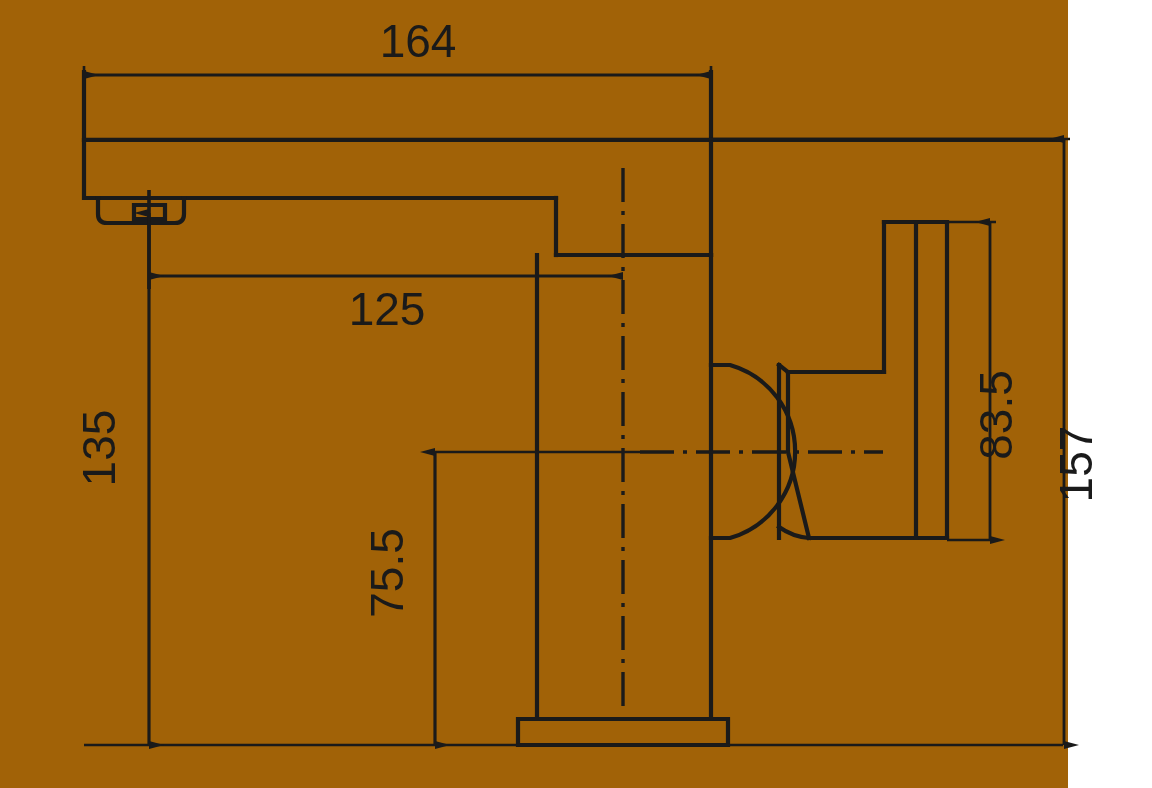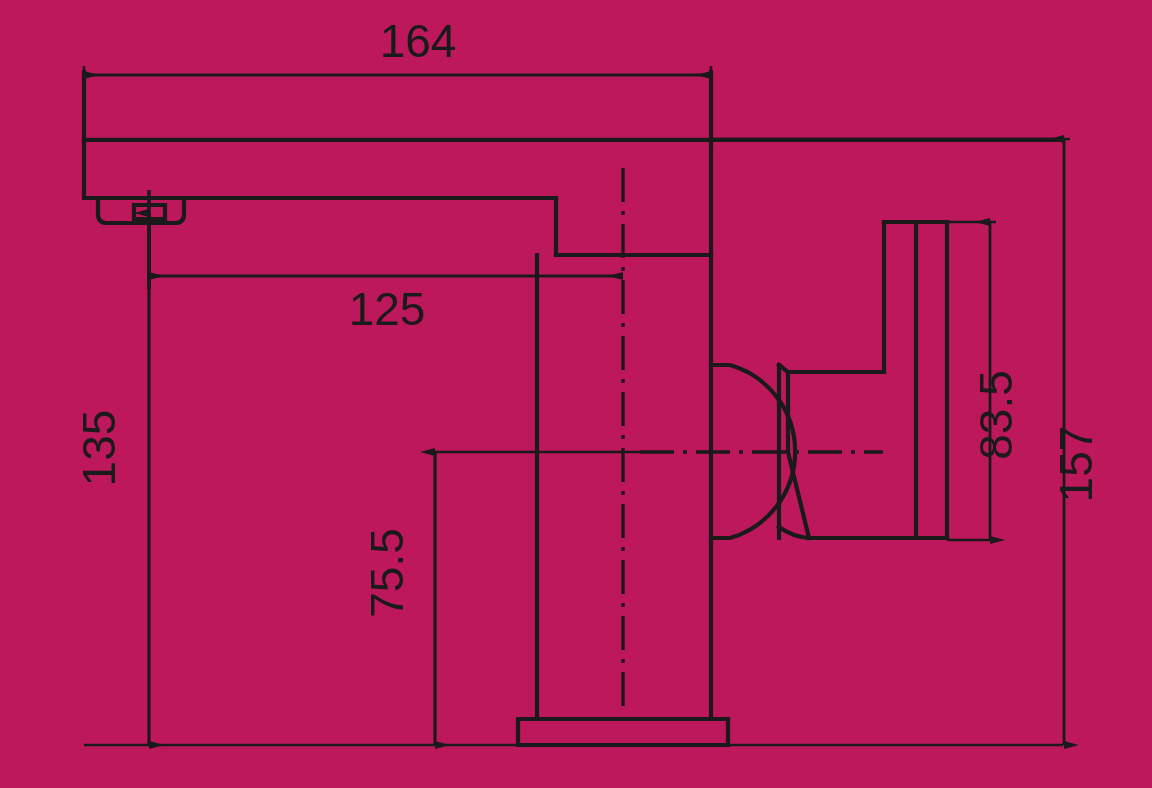--- a/index.html
+++ b/index.html
@@ -8,23 +8,23 @@
     background: #ffffff;
   }
   body {
     width: 1152px;
     height: 788px;
     font-family: "Liberation Sans", sans-serif;
     overflow: hidden;
   }
   #drawing-root {
     position: relative;
-    width: 1152px;
+    width: 1068px;
     height: 788px;
-    background: #be185d;
+    background: #a16207;
   }
   svg#cad {
     display: block;
     width: 1152px;
     height: 788px;
   }
   .dim-text {
     font-family: "Liberation Sans", sans-serif;
     font-size: 46px;
     fill: #1a1a1a;

